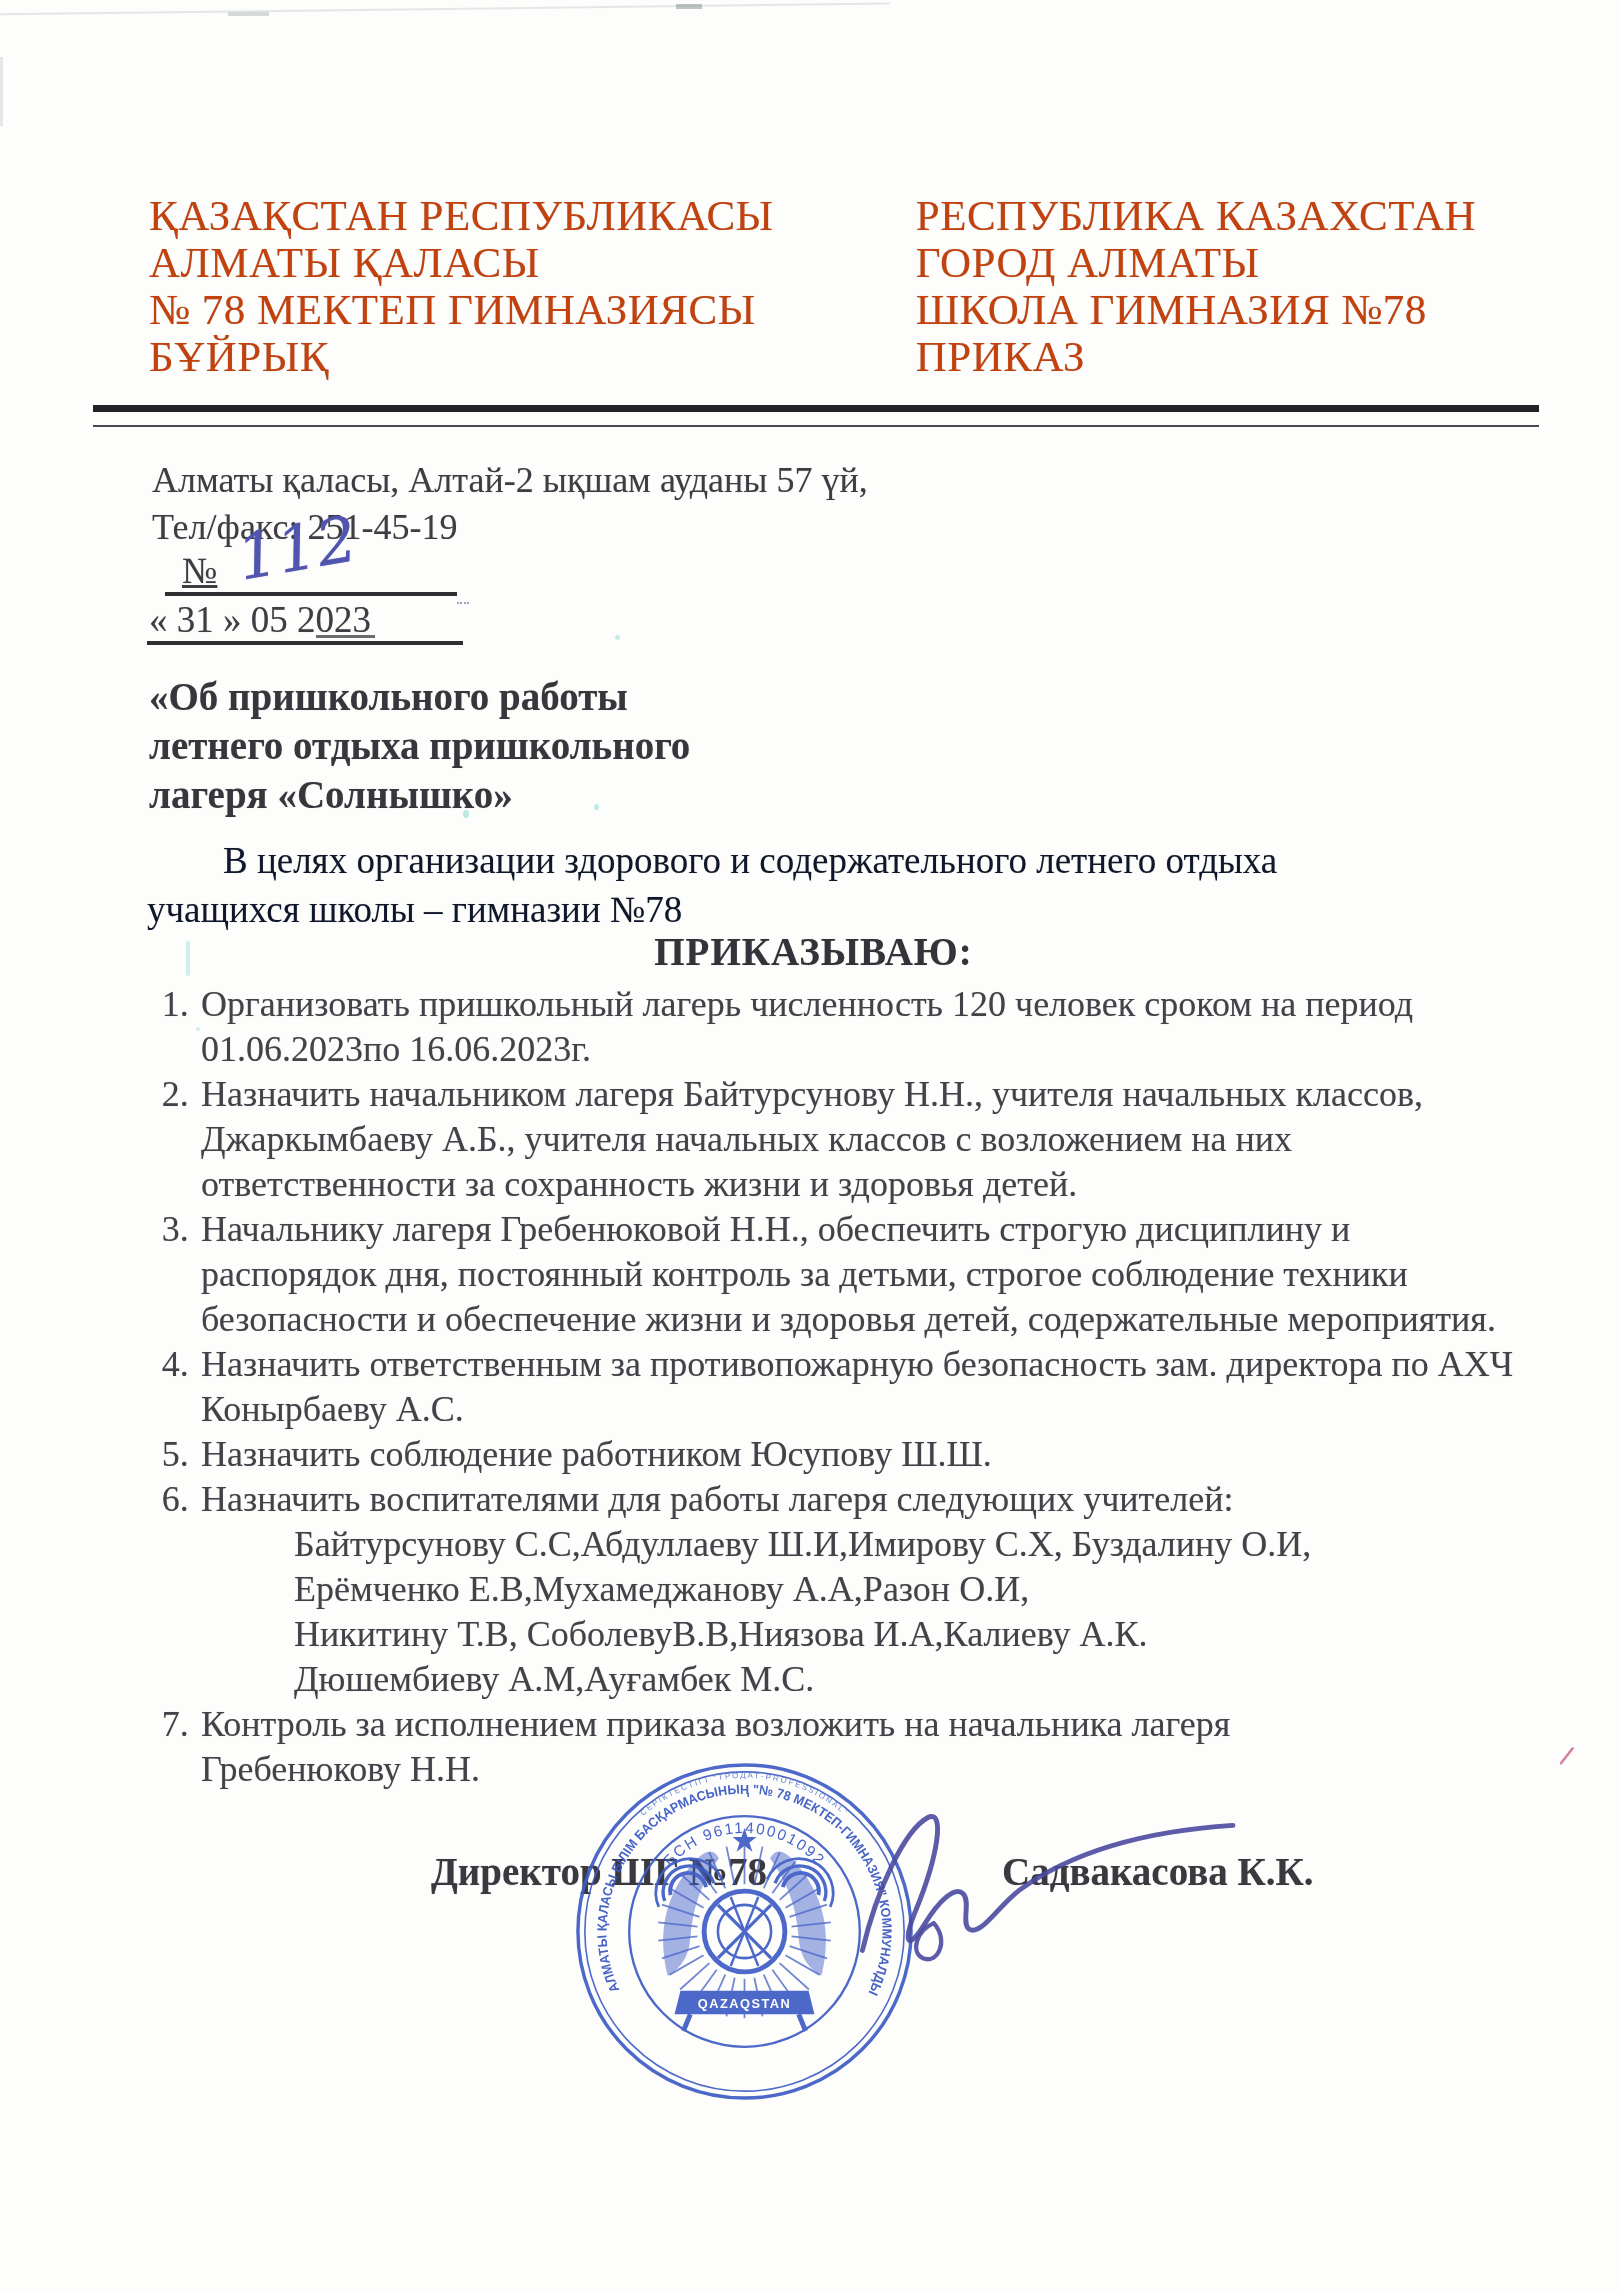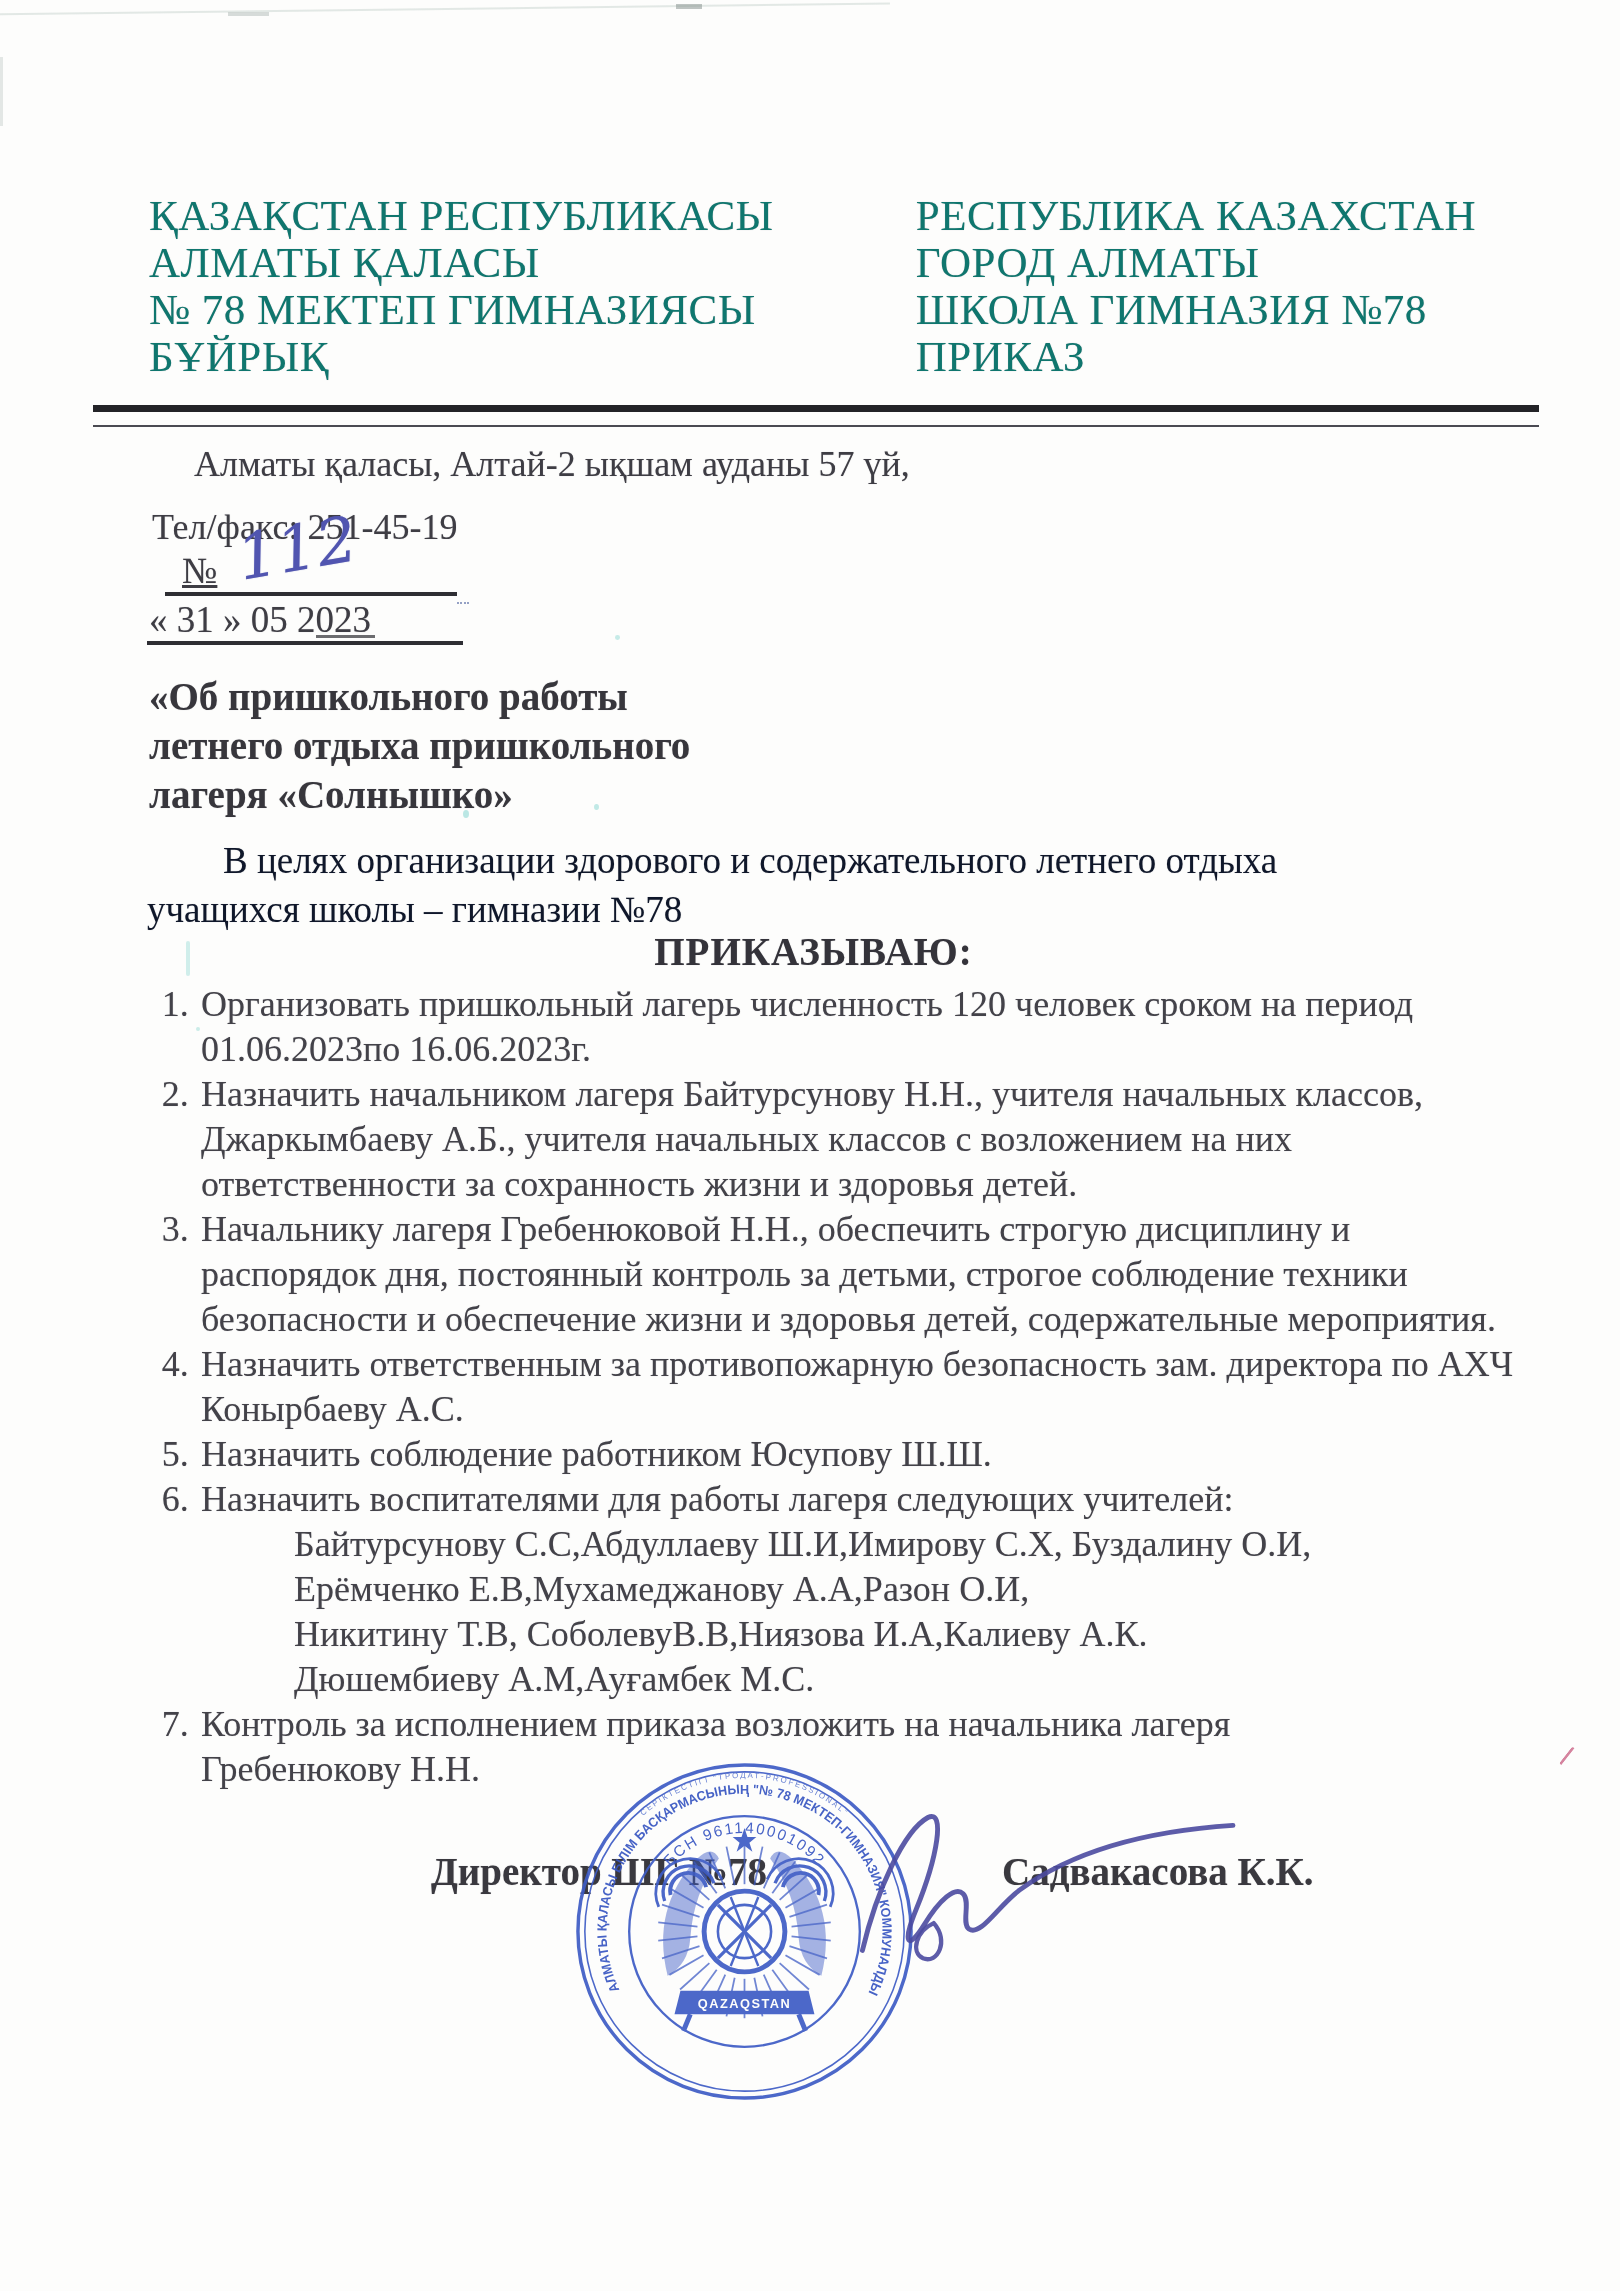--- a/index.html
+++ b/index.html
@@ -4,21 +4,21 @@
 <style>
   html,body{margin:0;padding:0;background:#ffffff;}
   .page{
     position:relative;width:1620px;height:2292px;background:#fdfdfc;overflow:hidden;
     font-family:"Liberation Serif","DejaVu Serif",serif;color:#403f45;
   }
   .abs{position:absolute;white-space:nowrap;}
   .txt{text-shadow:0 0 1px rgba(60,60,70,.30);}
   
   .hdr{position:absolute;left:149px;top:192px;width:1327px;display:flex;justify-content:space-between;}
-  .hdr-col{font-size:43px;line-height:47px;color:#0f766e;letter-spacing:0.5px;}
+  .hdr-col{font-size:43px;line-height:47px;color:#c2410c;letter-spacing:0.5px;}
   .hdr-col.right{text-align:left;}
   .rule{position:absolute;left:93px;top:405px;width:1446px;height:12.7px;
         border-top:7.8px solid #232327;border-bottom:2.9px solid #4a4a52;}
   
   .addr{font-size:36px;color:#3e3d44;}
   .handwritten{font-style:italic;color:#5155b0;font-size:63px;transform:rotate(-10deg);
                font-family:"DejaVu Serif",serif;text-shadow:0 0 1px rgba(80,85,176,.5);}
   .uline{position:absolute;background:#2e2e33;height:3.9px;}
   
   .subject{font-size:39px;font-weight:bold;line-height:49px;color:#37363c;}
@@ -63,21 +63,21 @@
     </div>
     <div class="hdr-col right txt">
       <div>РЕСПУБЛИКА  КАЗАХСТАН</div>
       <div>ГОРОД АЛМАТЫ</div>
       <div>ШКОЛА ГИМНАЗИЯ №78</div>
       <div>ПРИКАЗ</div>
     </div>
   </div>
   <div class="rule"></div>
 
-  <div class="abs addr txt" style="left:152px;top:443px;margin-left:42px;">Алматы қаласы, Алтай-2 ықшам ауданы 57 үй,</div>
+  <div class="abs addr txt" style="left:152px;top:459px;">Алматы қаласы, Алтай-2 ықшам ауданы 57 үй,</div>
   <div class="abs addr txt" style="left:152px;top:506px;">Тел/факс: 251-45-19</div>
 
   <div class="abs addr txt" style="left:182px;top:549px;font-size:37px;text-decoration:underline;">№</div>
   <div class="abs handwritten" style="left:237px;top:512px;">112</div>
   <div class="uline" style="left:165px;top:592px;width:292px;"></div>
 
   <div class="abs addr txt" style="left:149px;top:598px;font-size:37px;">«  31 »    05  2023</div>
   <div class="uline" style="left:147px;top:641px;width:316px;"></div>
   <div class="uline" style="left:316px;top:635px;width:59px;height:2.9px;opacity:.7;"></div>
 

